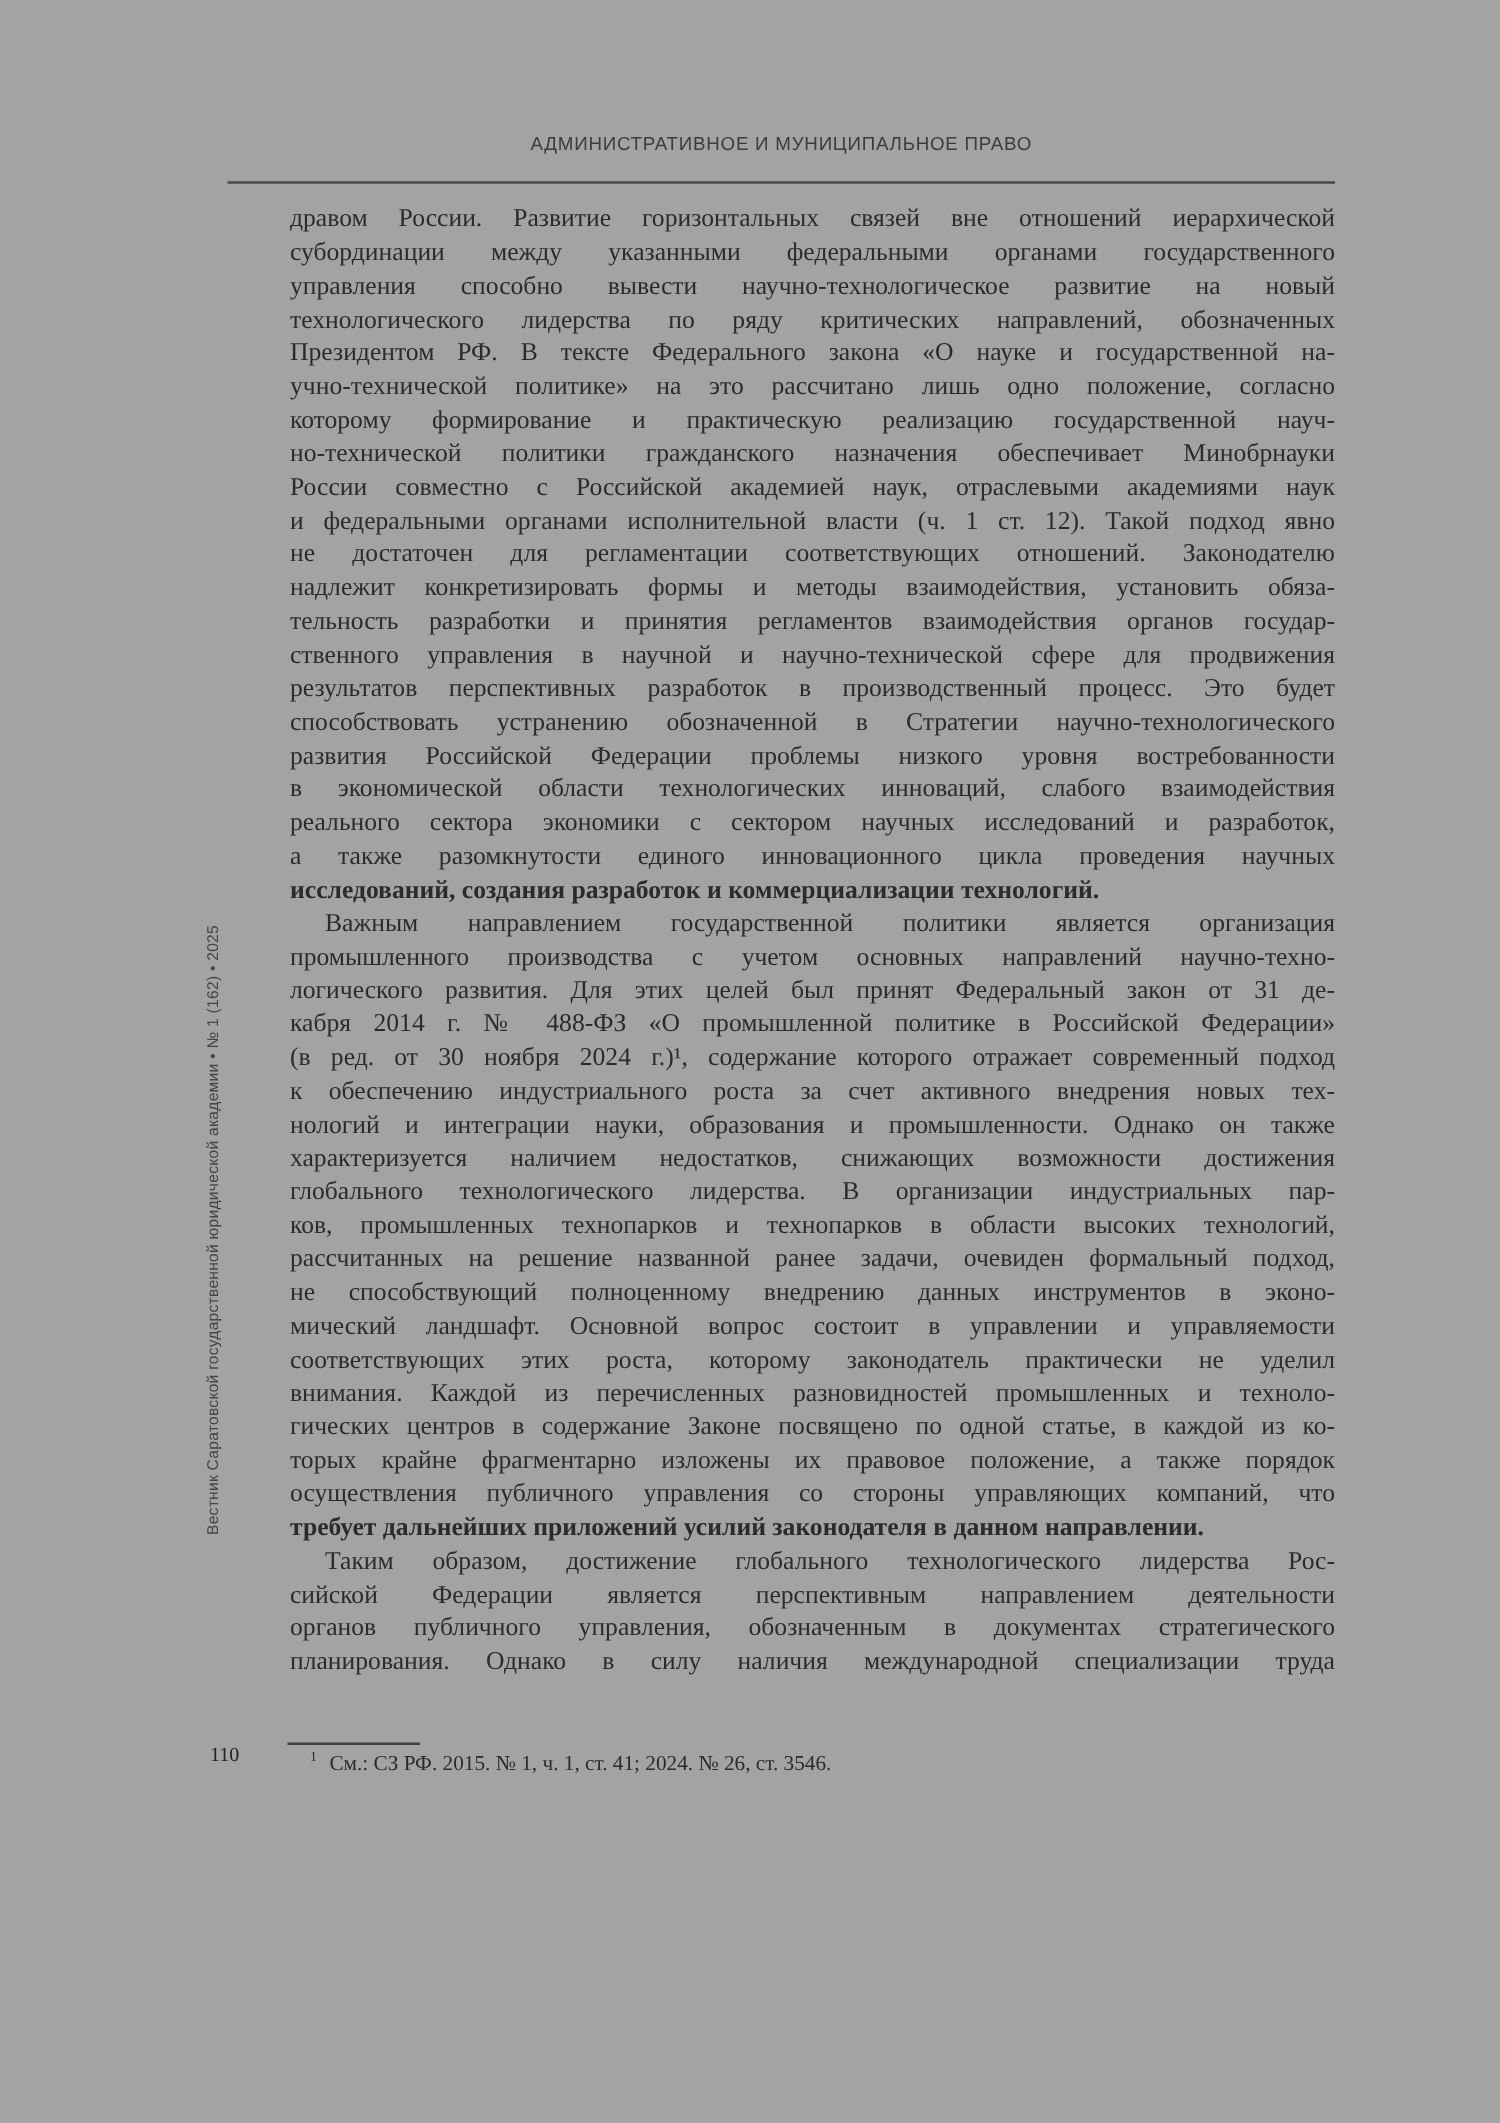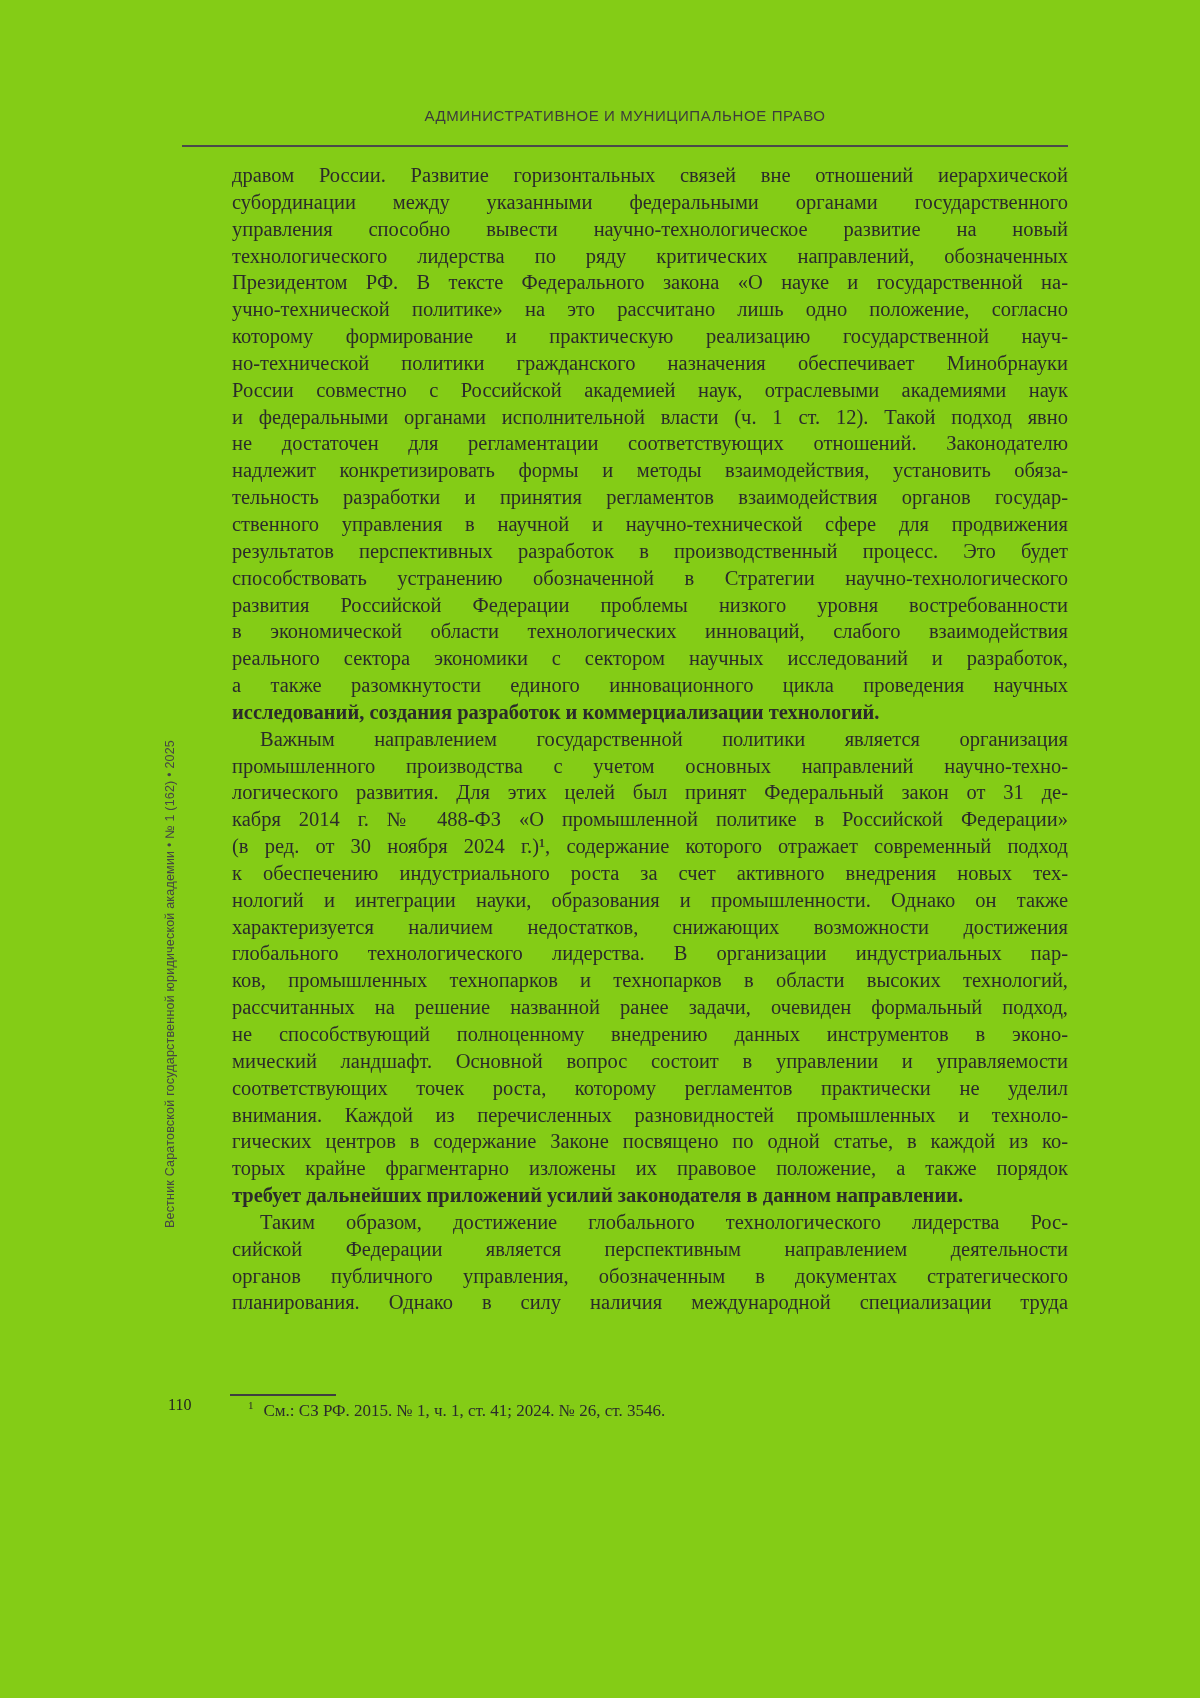--- a/index.html
+++ b/index.html
@@ -4,21 +4,21 @@
 <style>
   html, body {
     margin: 0;
     padding: 0;
     background: #ffffff;
   }
   #page {
     position: relative;
     width: 1200px;
     height: 1698px;
-    background: #84cc16;
+    background: #a3a3a3;
     overflow: hidden;
     font-family: "Liberation Serif", serif;
     color: #2e2e2e;
   }
   
   .running-head {
     position: absolute;
     top: 107px;
     left: 182px;
     width: 886px;
@@ -148,24 +148,25 @@
         <div class="line">кабря 2014 г. № 488-ФЗ «О промышленной политике в Российской Федерации»</div>
         <div class="line">(в ред. от 30 ноября 2024 г.)¹, содержание которого отражает современный подход</div>
         <div class="line">к обеспечению индустриального роста за счет активного внедрения новых тех-</div>
         <div class="line">нологий и интеграции науки, образования и промышленности. Однако он также</div>
         <div class="line">характеризуется наличием недостатков, снижающих возможности достижения</div>
         <div class="line">глобального технологического лидерства. В организации индустриальных пар-</div>
         <div class="line">ков, промышленных технопарков и технопарков в области высоких технологий,</div>
         <div class="line">рассчитанных на решение названной ранее задачи, очевиден формальный подход,</div>
         <div class="line">не способствующий полноценному внедрению данных инструментов в эконо-</div>
         <div class="line">мический ландшафт. Основной вопрос состоит в управлении и управляемости</div>
-        <div class="line">соответствующих точек роста, которому регламентов практически не уделил</div>
+        <div class="line">соответствующих этих роста, которому законодатель практически не уделил</div>
         <div class="line">внимания. Каждой из перечисленных разновидностей промышленных и техноло-</div>
         <div class="line">гических центров в содержание Законе посвящено по одной статье, в каждой из ко-</div>
         <div class="line">торых крайне фрагментарно изложены их правовое положение, а также порядок</div>
+        <div class="line">осуществления публичного управления со стороны управляющих компаний, что</div>
         <div class="line lastline">требует дальнейших приложений усилий законодателя в данном направлении.</div>
       </div>
       <div class="para">
         <div class="line indent">Таким образом, достижение глобального технологического лидерства Рос-</div>
         <div class="line">сийской Федерации является перспективным направлением деятельности</div>
         <div class="line">органов публичного управления, обозначенным в документах стратегического</div>
         <div class="line">планирования. Однако в силу наличия международной специализации труда</div>
       </div>
     </div>
 

